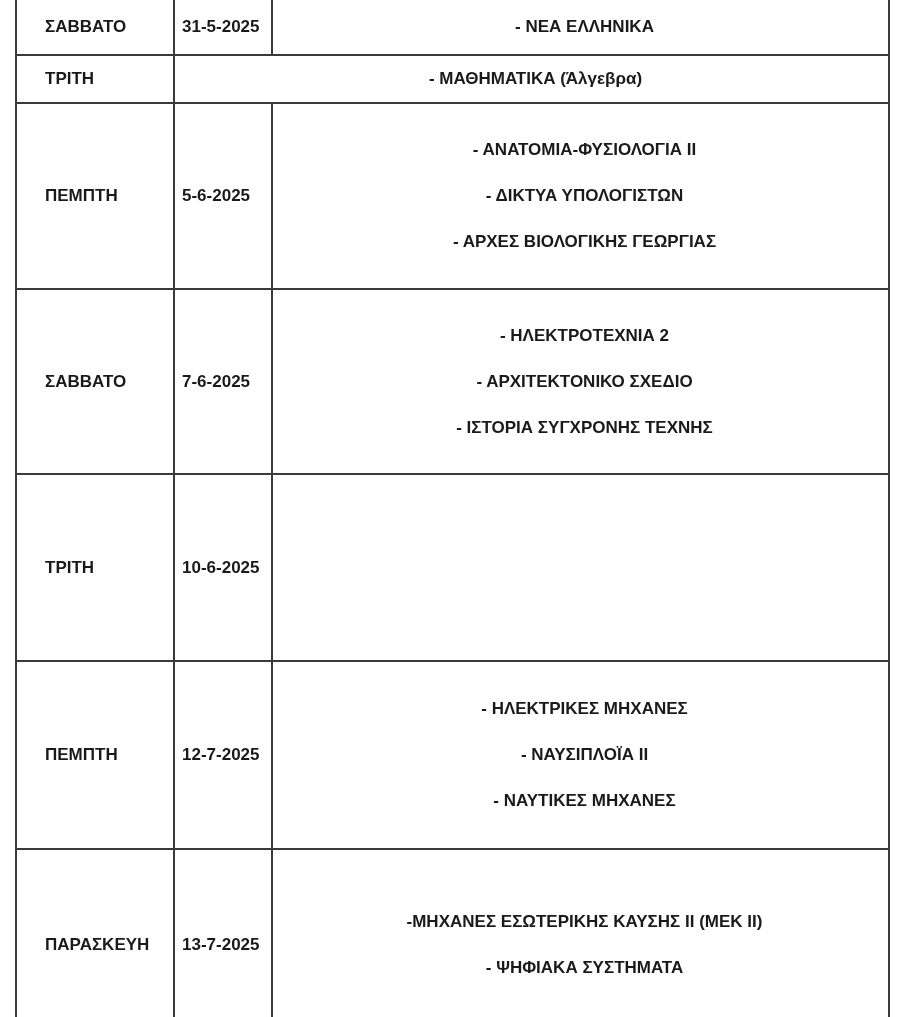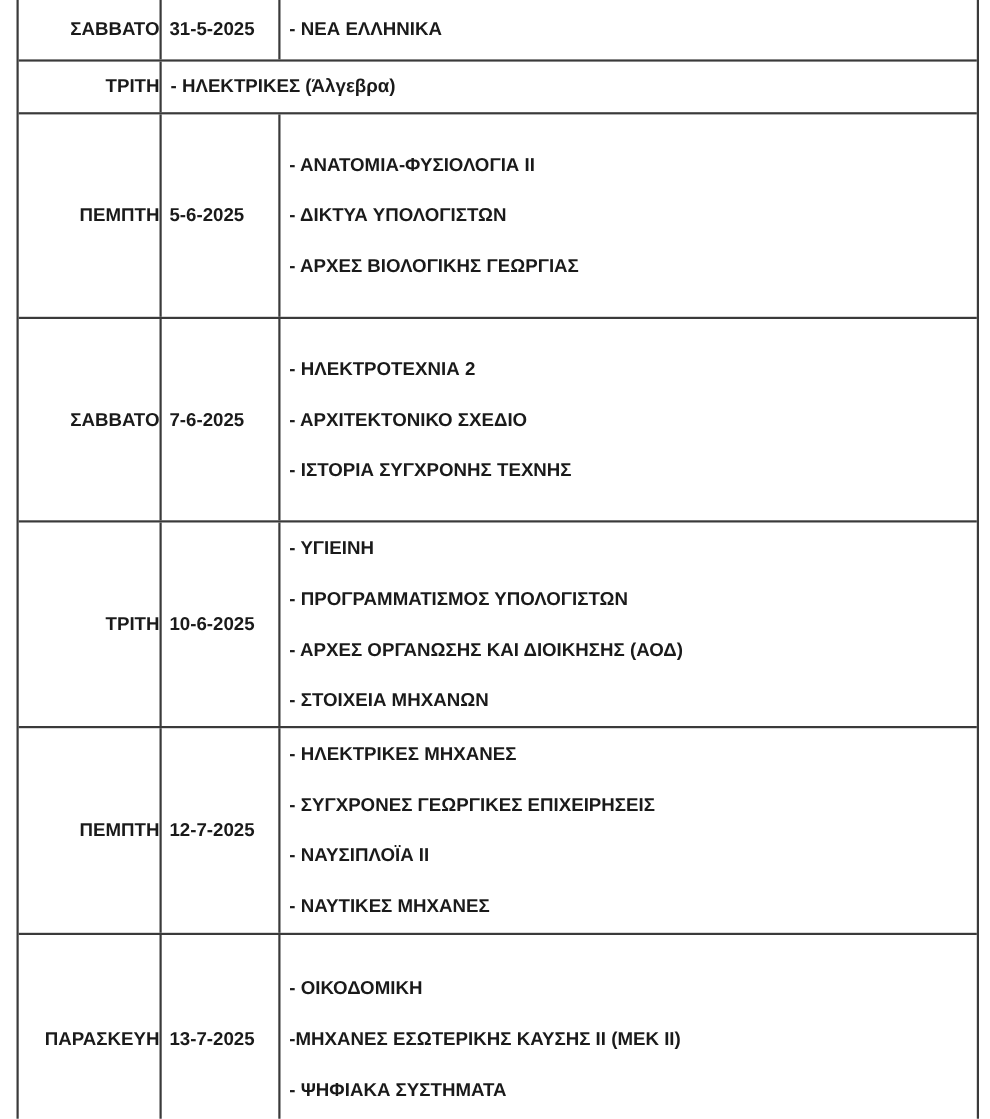--- a/index.html
+++ b/index.html
@@ -35,33 +35,35 @@
   }
   .cell {
     box-sizing: border-box;
     display: flex;
     flex-direction: column;
     justify-content: center;
   }
   .cell-day {
     width: 130px;
     border-right: 2px solid #3a3a3a;
-    align-items: flex-end;
+    align-items: flex-start;
     text-align: center;
+    margin-left: 28px;
   }
   .cell-date {
-    width: 108px;
+    width: 98px;
     border-right: 2px solid #3a3a3a;
     align-items: flex-start;
     padding-left: 7px;
   }
   .cell-subjects {
     flex: 1;
     padding-left: 8px;
     justify-content: center;
+    align-items: center;
   }
   .subject-line {
     line-height: 46px;
     white-space: nowrap;
   }
   
   .r0 { height: 56px; }
   .r1 { height: 48px; }
   .r2 { height: 186px; }
   .r3 { height: 185px; }
@@ -84,21 +86,21 @@
     <div class="cell cell-subjects">
       <div class="subject-line">- ΝΕΑ ΕΛΛΗΝΙΚΑ</div>
     </div>
   </div>
 
   <div class="row r1">
     <div class="cell cell-day">
       <span>ΤΡΙΤΗ</span>
     </div>
     <div class="cell cell-subjects">
-      <div class="subject-line">- ΗΛΕΚΤΡΙΚΕΣ (Άλγεβρα)</div>
+      <div class="subject-line">- ΜΑΘΗΜΑΤΙΚΑ (Άλγεβρα)</div>
     </div>
   </div>
 
   <div class="row r2">
     <div class="cell cell-day">
       <span>ΠΕΜΠΤΗ</span>
     </div>
     <div class="cell cell-date">
       <span>5-6-2025</span>
     </div>
@@ -123,50 +125,42 @@
     </div>
   </div>
 
   <div class="row r4">
     <div class="cell cell-day">
       <span>ΤΡΙΤΗ</span>
     </div>
     <div class="cell cell-date">
       <span>10-6-2025</span>
     </div>
-    <div class="cell cell-subjects">
-      <div class="subject-line">- ΥΓΙΕΙΝΗ</div>
-      <div class="subject-line">- ΠΡΟΓΡΑΜΜΑΤΙΣΜΟΣ ΥΠΟΛΟΓΙΣΤΩΝ</div>
-      <div class="subject-line">- ΑΡΧΕΣ ΟΡΓΑΝΩΣΗΣ ΚΑΙ ΔΙΟΙΚΗΣΗΣ (ΑΟΔ)</div>
-      <div class="subject-line">- ΣΤΟΙΧΕΙΑ ΜΗΧΑΝΩΝ</div>
-    </div>
   </div>
 
   <div class="row r5">
     <div class="cell cell-day">
       <span>ΠΕΜΠΤΗ</span>
     </div>
     <div class="cell cell-date">
       <span>12-7-2025</span>
     </div>
     <div class="cell cell-subjects">
       <div class="subject-line">- ΗΛΕΚΤΡΙΚΕΣ ΜΗΧΑΝΕΣ</div>
-      <div class="subject-line">- ΣΥΓΧΡΟΝΕΣ ΓΕΩΡΓΙΚΕΣ ΕΠΙΧΕΙΡΗΣΕΙΣ</div>
       <div class="subject-line">- ΝΑΥΣΙΠΛΟΪΑ ΙΙ</div>
       <div class="subject-line">- ΝΑΥΤΙΚΕΣ ΜΗΧΑΝΕΣ</div>
     </div>
   </div>
 
   <div class="row r6">
     <div class="cell cell-day">
       <span>ΠΑΡΑΣΚΕΥΗ</span>
     </div>
     <div class="cell cell-date">
       <span>13-7-2025</span>
     </div>
     <div class="cell cell-subjects">
-      <div class="subject-line">- ΟΙΚΟΔΟΜΙΚΗ</div>
       <div class="subject-line">-ΜΗΧΑΝΕΣ ΕΣΩΤΕΡΙΚΗΣ ΚΑΥΣΗΣ ΙΙ (ΜΕΚ ΙΙ)</div>
       <div class="subject-line">- ΨΗΦΙΑΚΑ ΣΥΣΤΗΜΑΤΑ</div>
     </div>
   </div>
 
 </div>
 
 </body></html>

